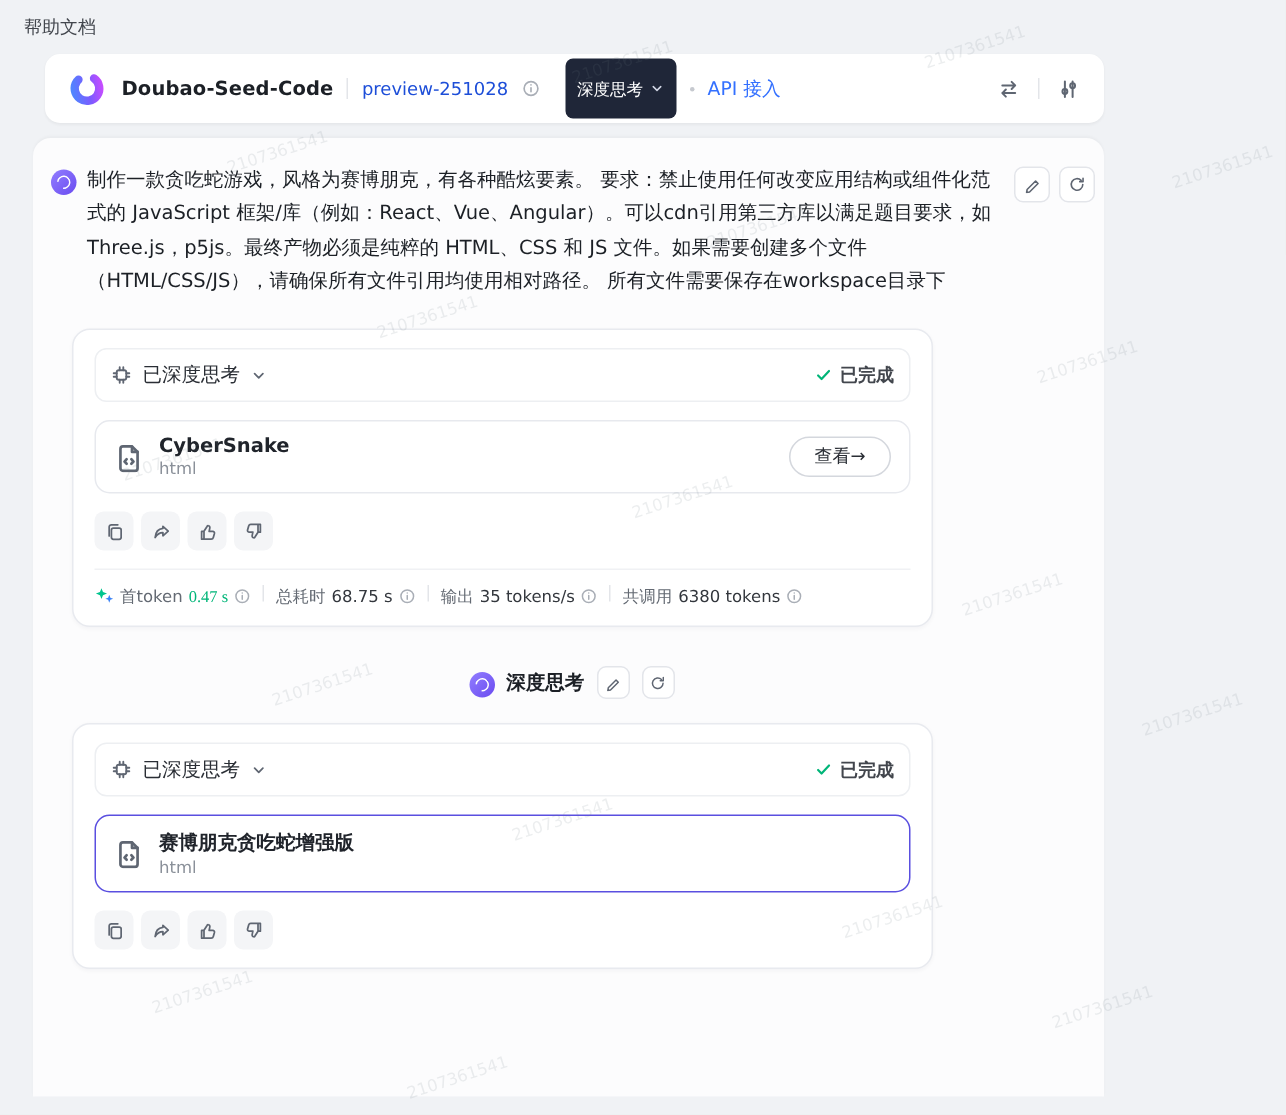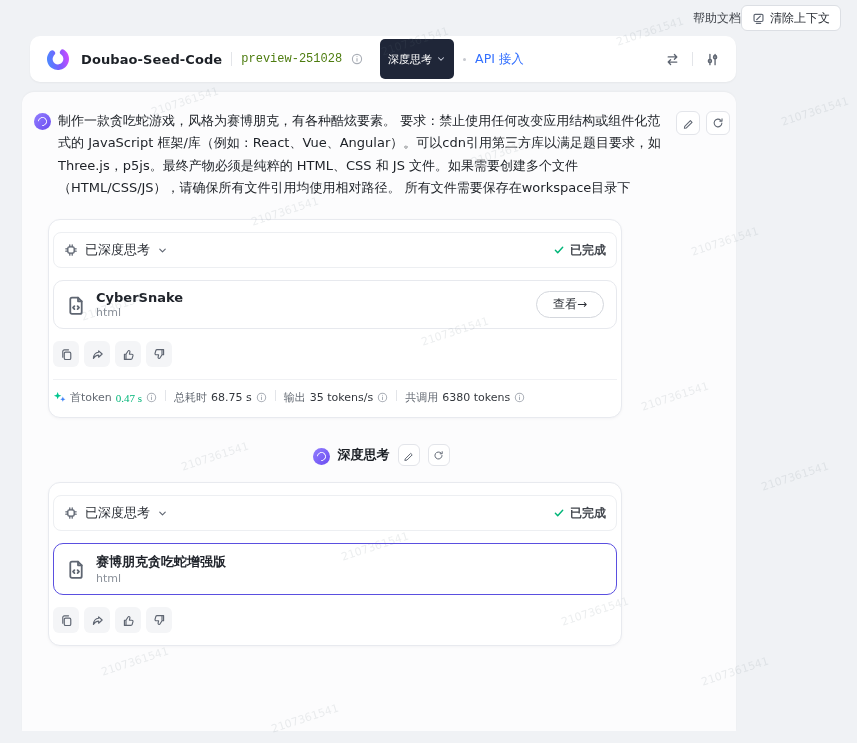--- a/index.html
+++ b/index.html
@@ -5,52 +5,52 @@
   * { box-sizing: border-box; margin: 0; padding: 0; }
   html,body { background:#e9ebee; }
   body { font-family:"DejaVu Sans","Liberation Sans",sans-serif; }
   #app { position:relative; width:857px; height:743px; background:#f0f2f5; overflow:hidden; margin:0 auto; }
 
   
   .wm-layer { position:absolute; inset:0; pointer-events:none; z-index:60; }
   .wm { position:absolute; font-size:11px; color:rgba(110,120,135,.13); transform:rotate(-18deg); white-space:nowrap; }
 
   
-  .topbar { display:flex; justify-content:flex-end; align-items:center; padding:6px 16px 2px; height:32px; }
+  .topbar { display:flex; align-items:center; gap:16px; padding:6px 16px 2px; height:32px; }
   .help-link { font-size:12px; color:#42464d; cursor:pointer; }
   .clear-btn { display:flex; align-items:center; gap:5px; background:#fff; border:1px solid #dcdfe4; border-radius:6px; height:26px; padding:0 10px; font-size:12px; color:#2a2e35; cursor:pointer; font-family:inherit; }
   .icon { flex:none; display:block; }
   .icon path, .icon rect, .icon circle, .icon line { fill:none; stroke:#5f6672; stroke-width:1.25; stroke-linecap:round; stroke-linejoin:round; }
 
   
   .model-card { margin:4px 0 0 30px; width:706px; height:46px; background:#fff; border-radius:10px; display:flex; align-items:center; padding:0 14px; gap:9px; box-shadow:0 1px 2px rgba(31,35,41,.05); }
   .logo { width:28px; height:28px; flex:none; }
   .model-title { font-size:13px; font-weight:700; color:#1c2026; letter-spacing:.1px; }
   .vdiv { width:1px; height:14px; background:#e3e5e9; flex:none; }
-  .version { font-size:12px; color:#4d7c0f;font-family:Liberation Mono, monospace; }
+  .version { font-size:12px; color:#1d4ed8; }
   .badge { display:flex; align-items:center; gap:4px; background:#1f2638; color:#fff; border:none; border-radius:5px; height:40px; padding:0 8px; font-size:11px; cursor:pointer; margin-left:8px; font-family:inherit; }
   .badge .icon path { stroke:#cfd4e2; }
   .dot-sep { width:3px; height:3px; border-radius:50%; background:#c6c9cf; }
   .api-link { font-size:12.5px; color:#3370ff; cursor:pointer; }
   .header-actions { margin-left:auto; display:flex; align-items:center; gap:10px; }
   .hbtn { background:transparent; border:none; padding:2px; cursor:pointer; display:flex; }
 
   
   .chat-panel { margin:10px 0 0 22px; width:714px; height:639px; background:#fcfcfd; border-radius:12px 12px 0 0; padding:18px 6px 0 10px; box-shadow:0 -1px 2px rgba(31,35,41,.03); }
 
   
   .user-row { display:flex; align-items:flex-start; gap:7px; padding-left:2px; }
   .u-avatar { width:17px; height:17px; border-radius:50%; background:linear-gradient(135deg,#927eff 0%,#6a4bf0 100%); position:relative; flex:none; margin-top:3px; }
   .u-avatar::after { content:""; position:absolute; inset:4px; border:1.8px solid #fff; border-radius:50%; border-left-color:transparent; transform:rotate(-40deg); }
   .user-text { flex:1; font-size:13px; line-height:1.72; color:#1c2026; }
   .msg-actions { display:flex; gap:6px; margin-top:1px; }
   .sq-btn { width:24px; height:24px; border:1px solid #e3e5ea; border-radius:6px; background:#fff; display:flex; align-items:center; justify-content:center; cursor:pointer; }
 
   
-  .resp-card { margin:20px 0 0 16px; width:574px; background:#fff; border:1px solid #e8eaef; border-radius:12px; padding:12px 4px 12px; box-shadow:0 1px 3px rgba(31,35,41,.04); }
+  .resp-card { margin:20px 0 0 16px; width:574px; background:#fff; border:1px solid #e8eaef; border-radius:12px; padding:12px 14px 12px; box-shadow:0 1px 3px rgba(31,35,41,.04); }
   .think-row { display:flex; align-items:center; gap:7px; border:1px solid #edeff2; border-radius:8px; padding:8px 10px; }
   .think-label { font-size:13px; color:#2a2e35; }
   .done-wrap { margin-left:auto; display:flex; align-items:center; gap:5px;font-weight:bold; }
   .done-label { font-size:12px; color:#42464d; }
 
   .file-card { margin-top:12px; border:1px solid #e7e9ee; border-radius:10px; padding:9px 12px; display:flex; align-items:center; gap:10px; }
   .file-card.selected { border:1.6px solid #5a4fe0; }
   .file-meta { display:flex; flex-direction:column; gap:1px; }
   .file-name { font-size:13px; font-weight:600; color:#20242b; }
   .file-type { font-size:11px; color:#8a9099; }
@@ -94,27 +94,20 @@
     <span class="wm" style="left:760px;top:470px">2107361541</span>
     <span class="wm" style="left:340px;top:540px">2107361541</span>
     <span class="wm" style="left:560px;top:605px">2107361541</span>
     <span class="wm" style="left:100px;top:655px">2107361541</span>
     <span class="wm" style="left:700px;top:665px">2107361541</span>
     <span class="wm" style="left:270px;top:712px">2107361541</span>
   </div>
 
   <div class="topbar">
     <span class="help-link">帮助文档</span>
-    <button class="clear-btn">
-      <svg class="icon" width="13" height="13" viewBox="0 0 14 14">
-        <rect x="2.2" y="2.6" width="9.6" height="7.6" rx="1.3"></rect>
-          <path d="m5 8.3 4-3.8M4.7 12.3h4.6"></path>
-      </svg>
-      <span>清除上下文</span>
-    </button>
   </div>
 
   <div class="model-card">
     <span class="logo">
       <svg width="28" height="28" viewBox="0 0 28 28">
         <defs>
           <linearGradient id="lg1" x1="0" y1="0" x2="1" y2="1">
             <stop offset="0" stop-color="#4a8bff"></stop>
               <stop offset=".55" stop-color="#7b5bff"></stop>
               <stop offset="1" stop-color="#d04bff"></stop>

